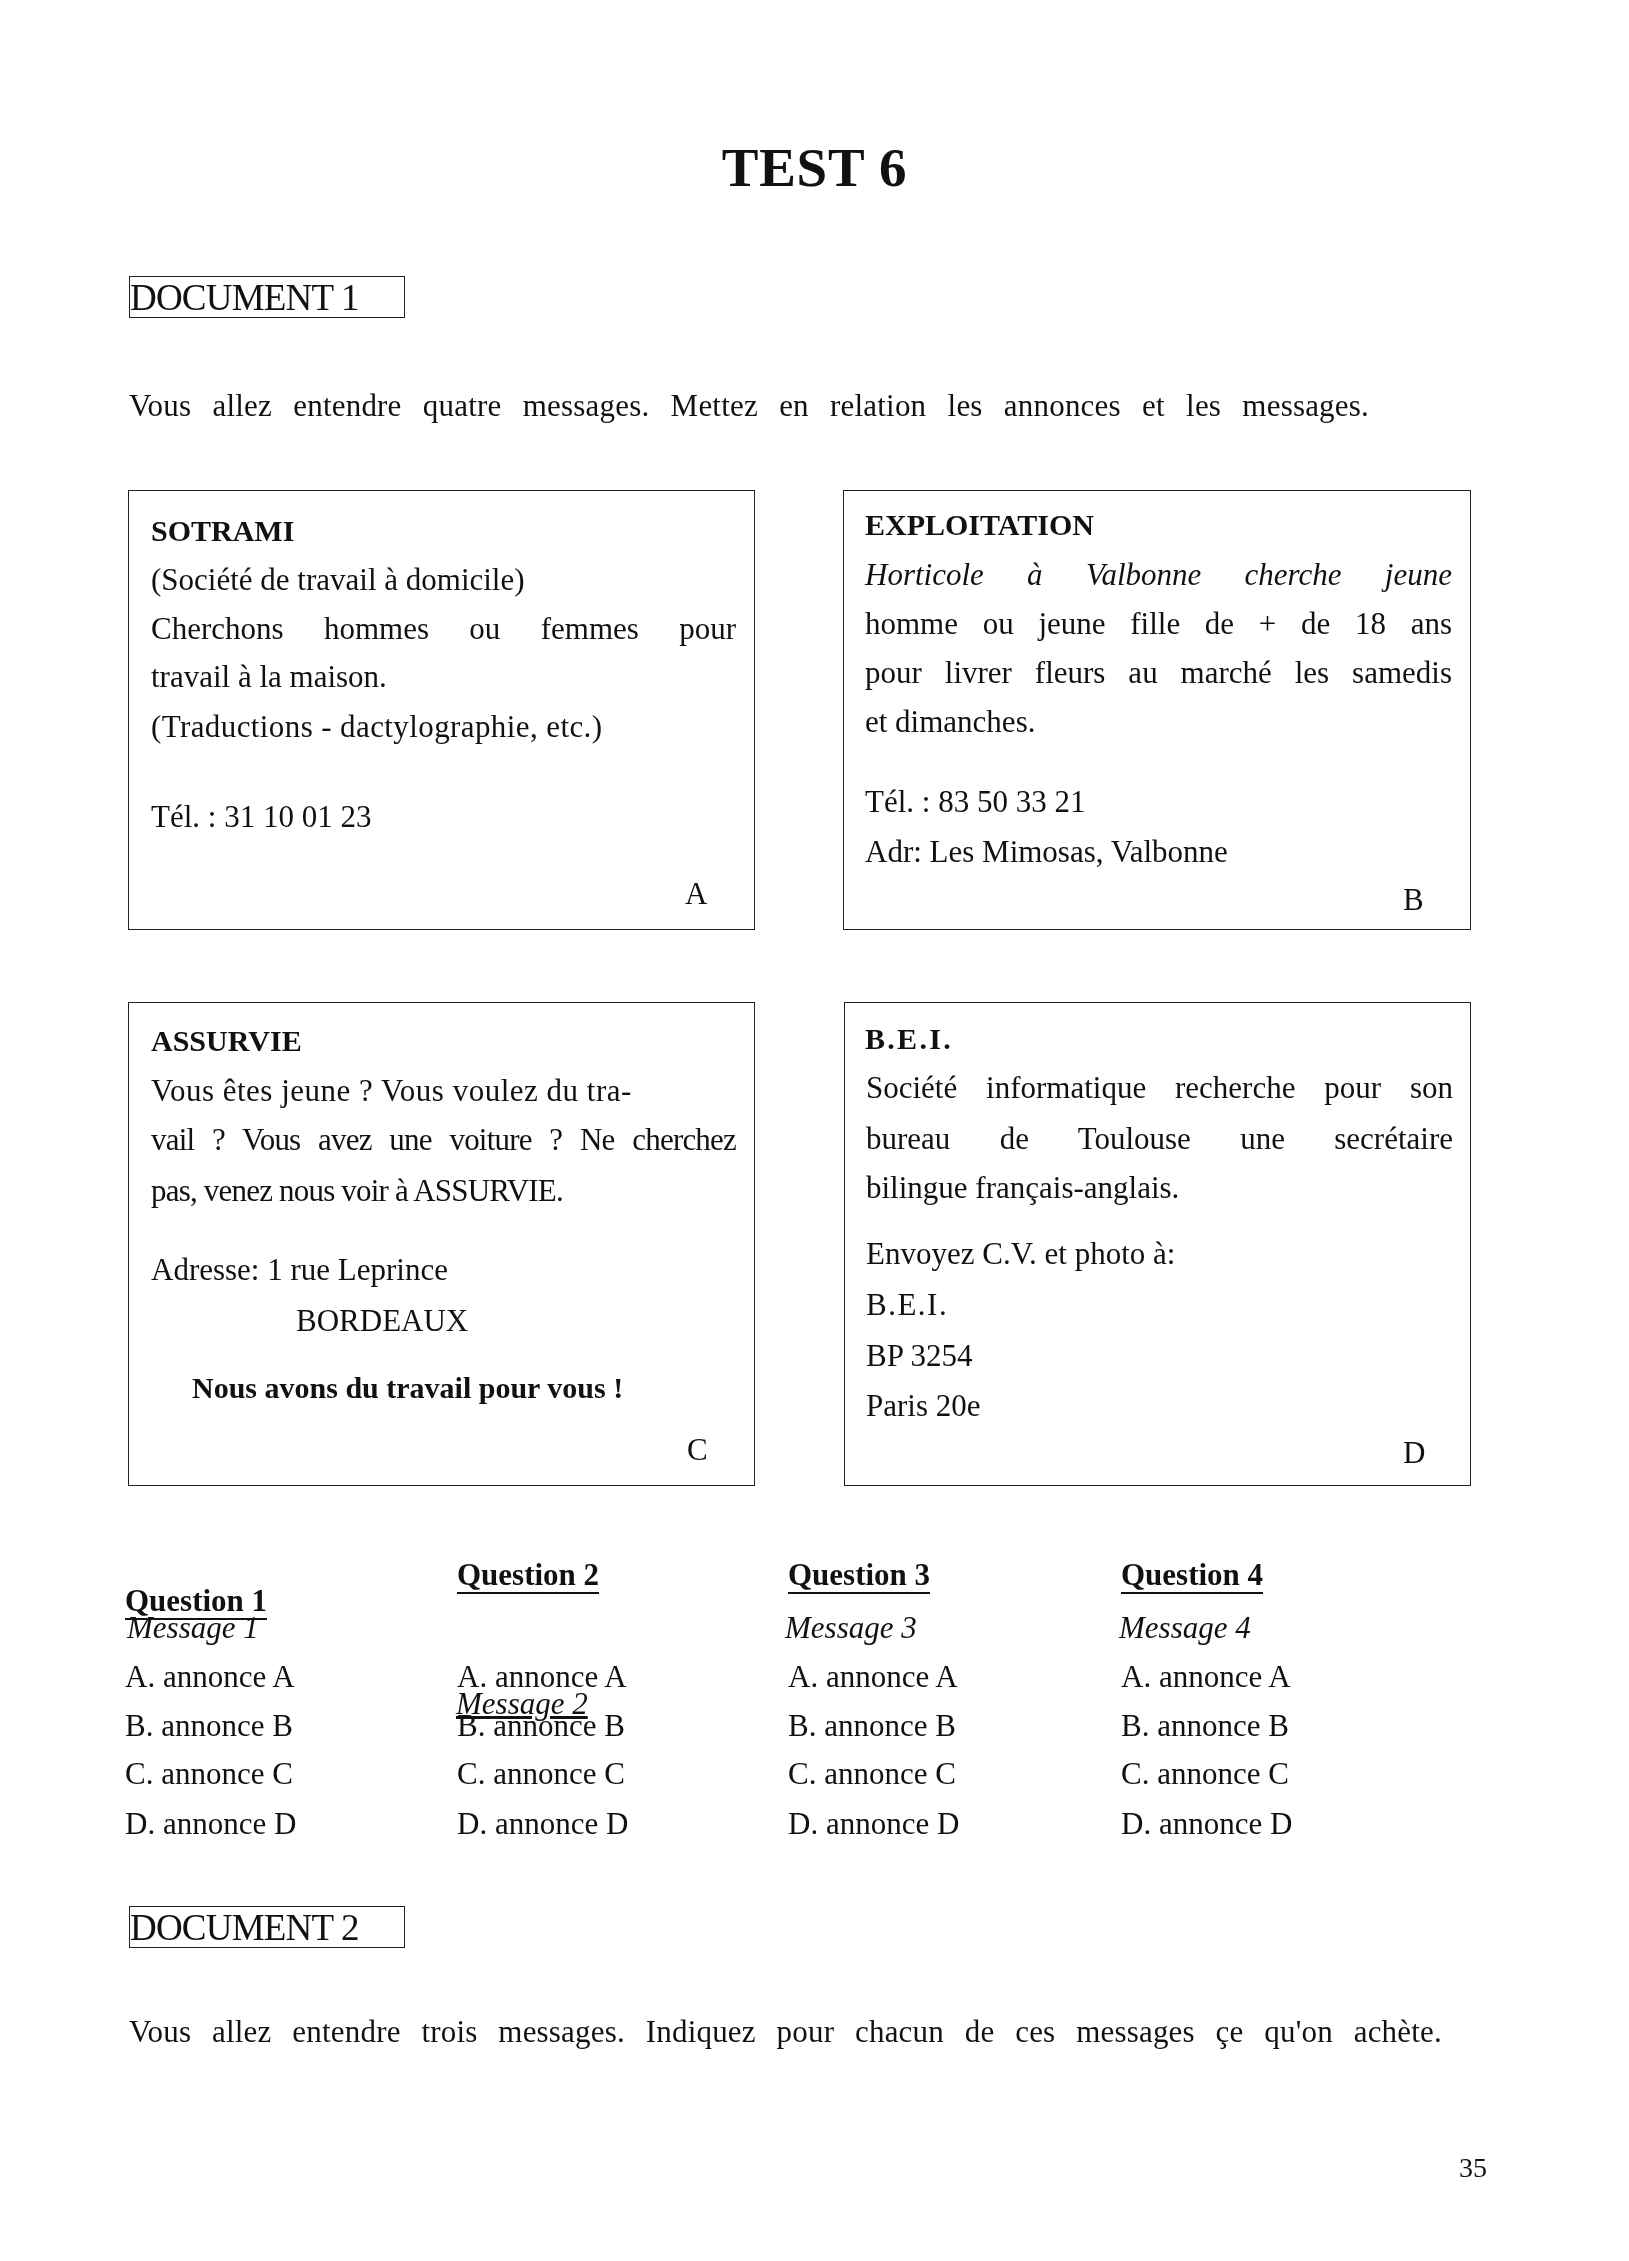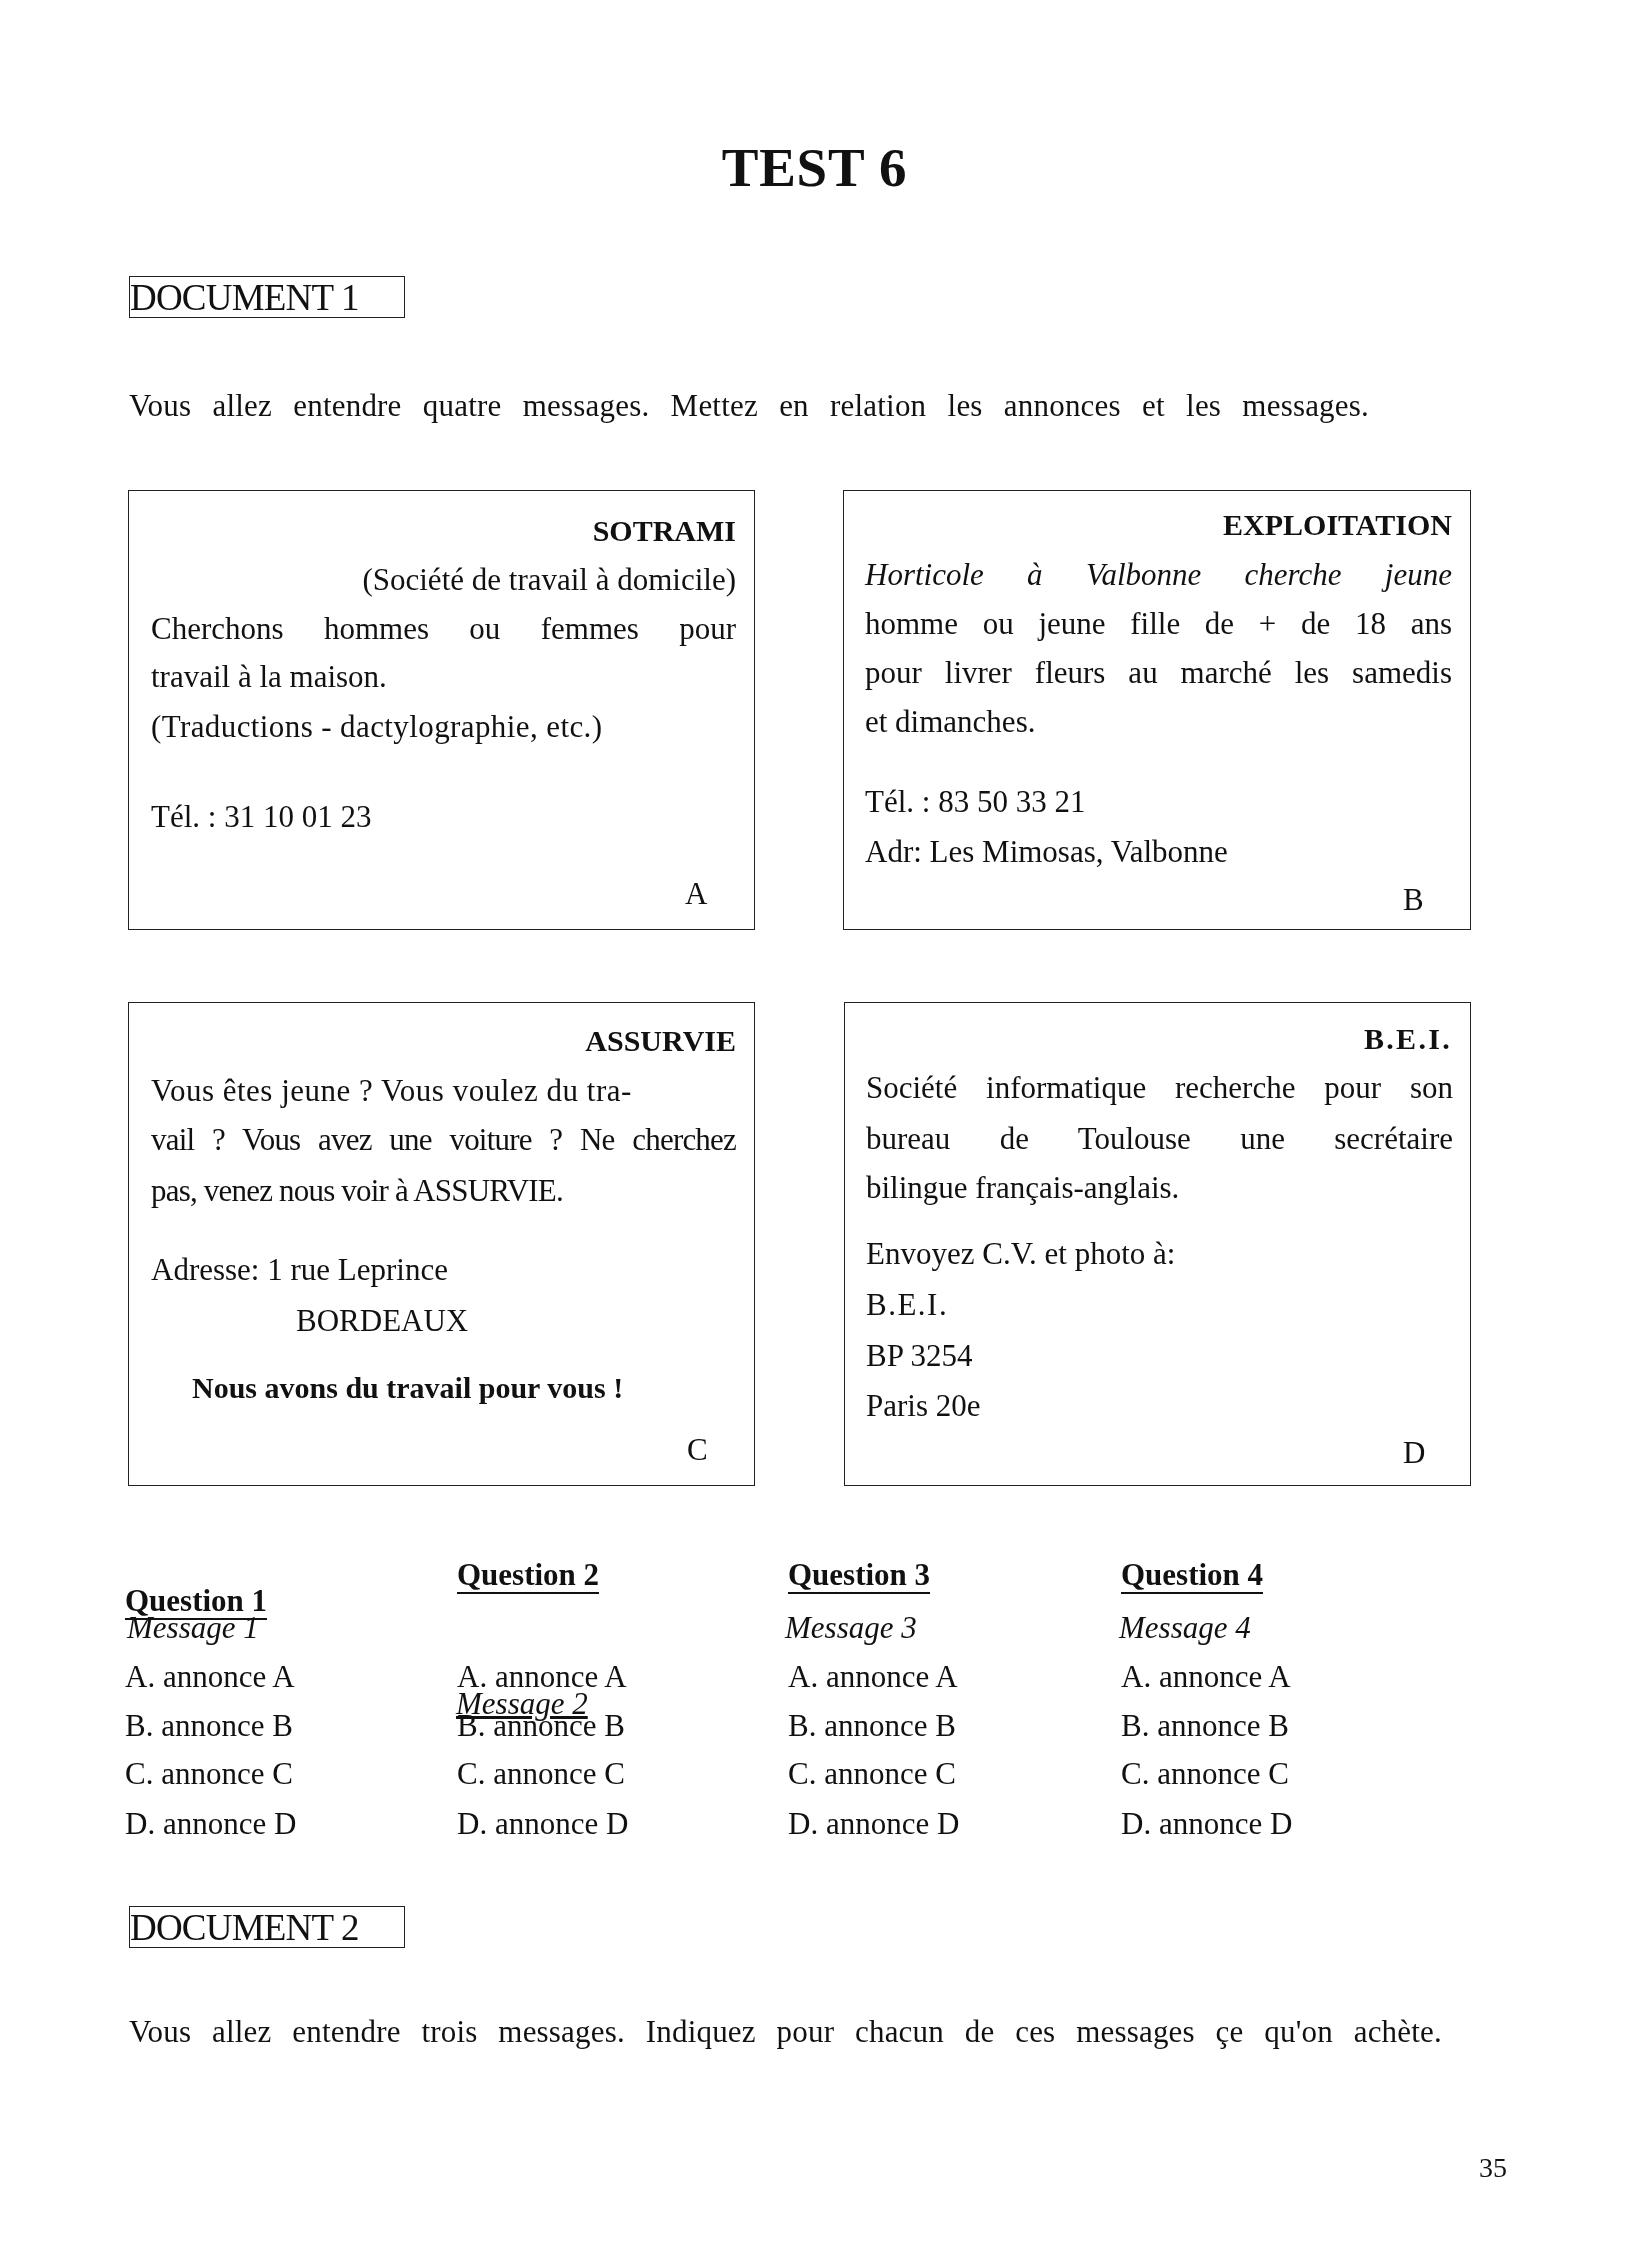--- a/index.html
+++ b/index.html
@@ -6,27 +6,27 @@
   body { width:1629px; height:2261px; position:relative; overflow:hidden;
          font-family:"Liberation Serif", "DejaVu Serif", serif; color:#111111; }
   .title { position:absolute; left:0; width:1629px; text-align:center; top:140px;
            font-size:55px; font-weight:bold; line-height:55px; letter-spacing:0.8px; }
   .docbox { position:absolute; border:1.5px solid #222; box-sizing:border-box;
             font-size:37px; line-height:38px; padding-top:1.5px; letter-spacing:-0.8px;}
   .instr { position:absolute; font-size:31px; line-height:31px; white-space:nowrap; letter-spacing:0.2px; }
   .ad { position:absolute; border:1.5px solid #222; box-sizing:border-box; }
   .line { position:absolute; font-size:31px; line-height:31px; white-space:nowrap; }
   .just { text-align:justify; text-align-last:justify; white-space:normal; }
-  .center { text-align:right; }
+  .center { text-align:left; }
   .bold { font-weight:bold; }
   .ital { font-style:italic; }
   .qhead { position:absolute; font-size:31px; line-height:31px; font-weight:bold;
            white-space:nowrap; border-bottom:2.3px solid #111; padding-bottom:2.3px; }
   .opt { position:absolute; font-size:31px; line-height:31px; white-space:nowrap; }
-  .pagenum { position:absolute; font-size:28px; line-height:28px;margin-left:20px; }
+  .pagenum { position:absolute; font-size:28px; line-height:28px; }
 </style>
 </head>
 <body>
 
 <div class="title">TEST 6</div>
 
 <div class="docbox" style="left:129px; top:276px; width:276px; height:42px;">
   <span>DOCUMENT 1</span>
 </div>
 

